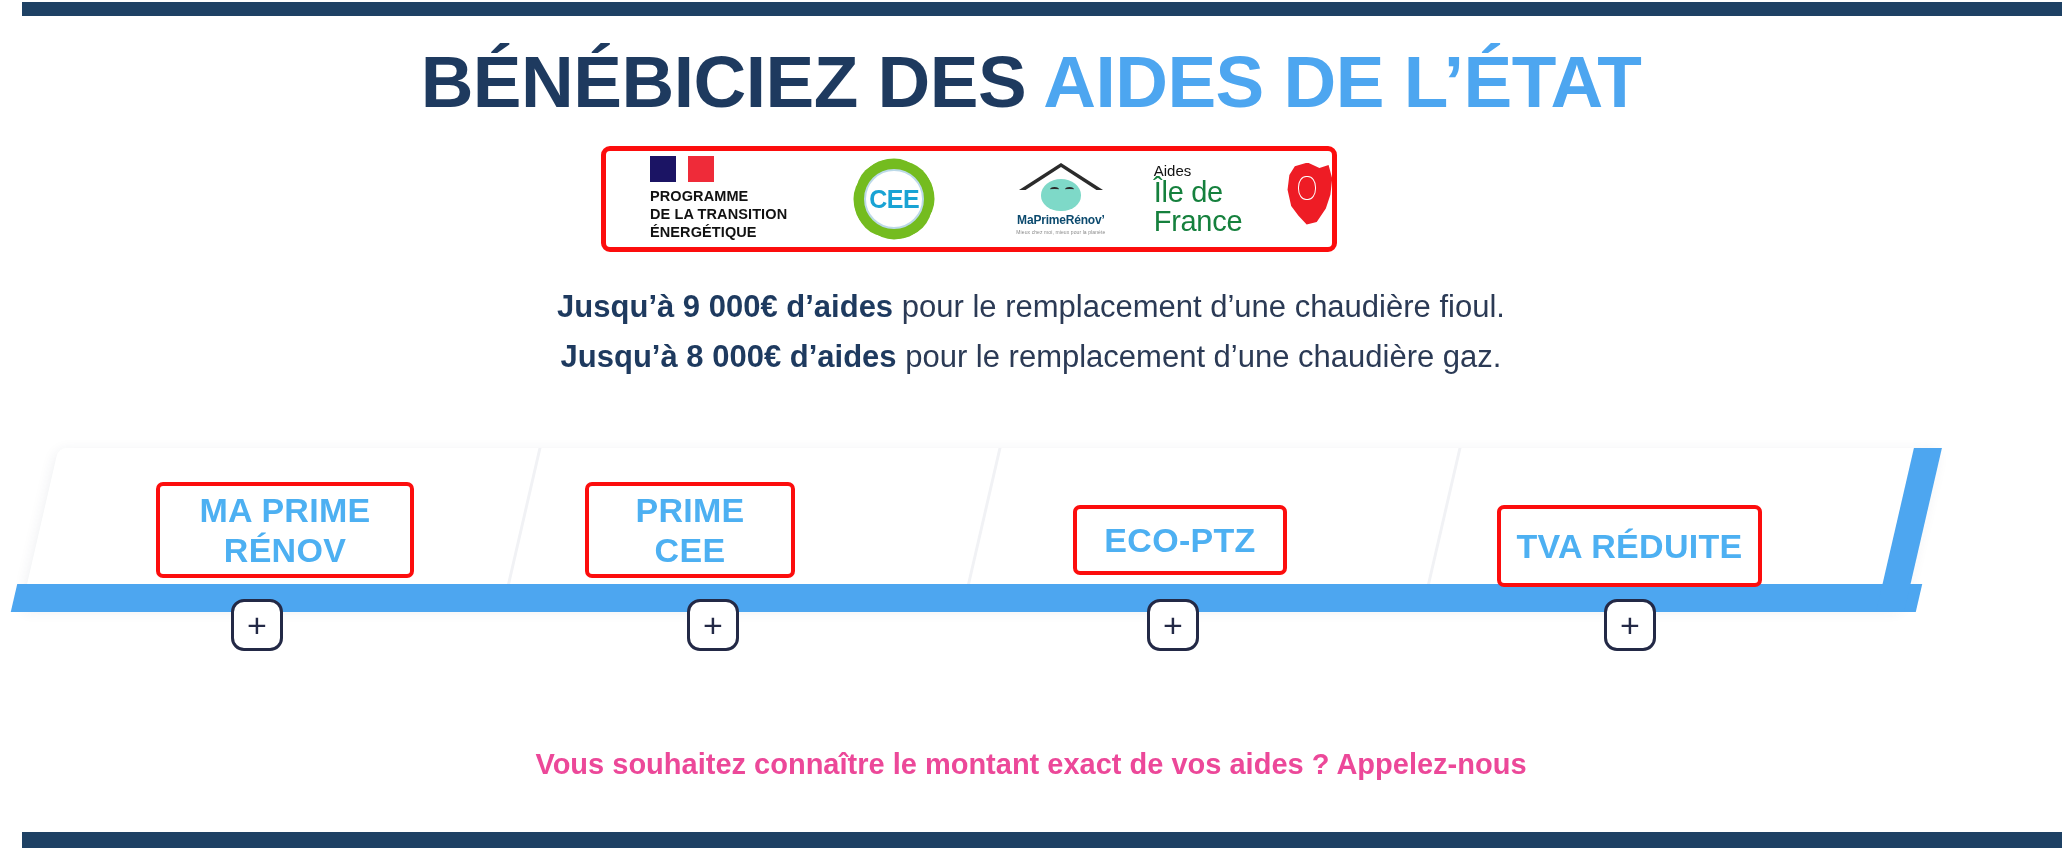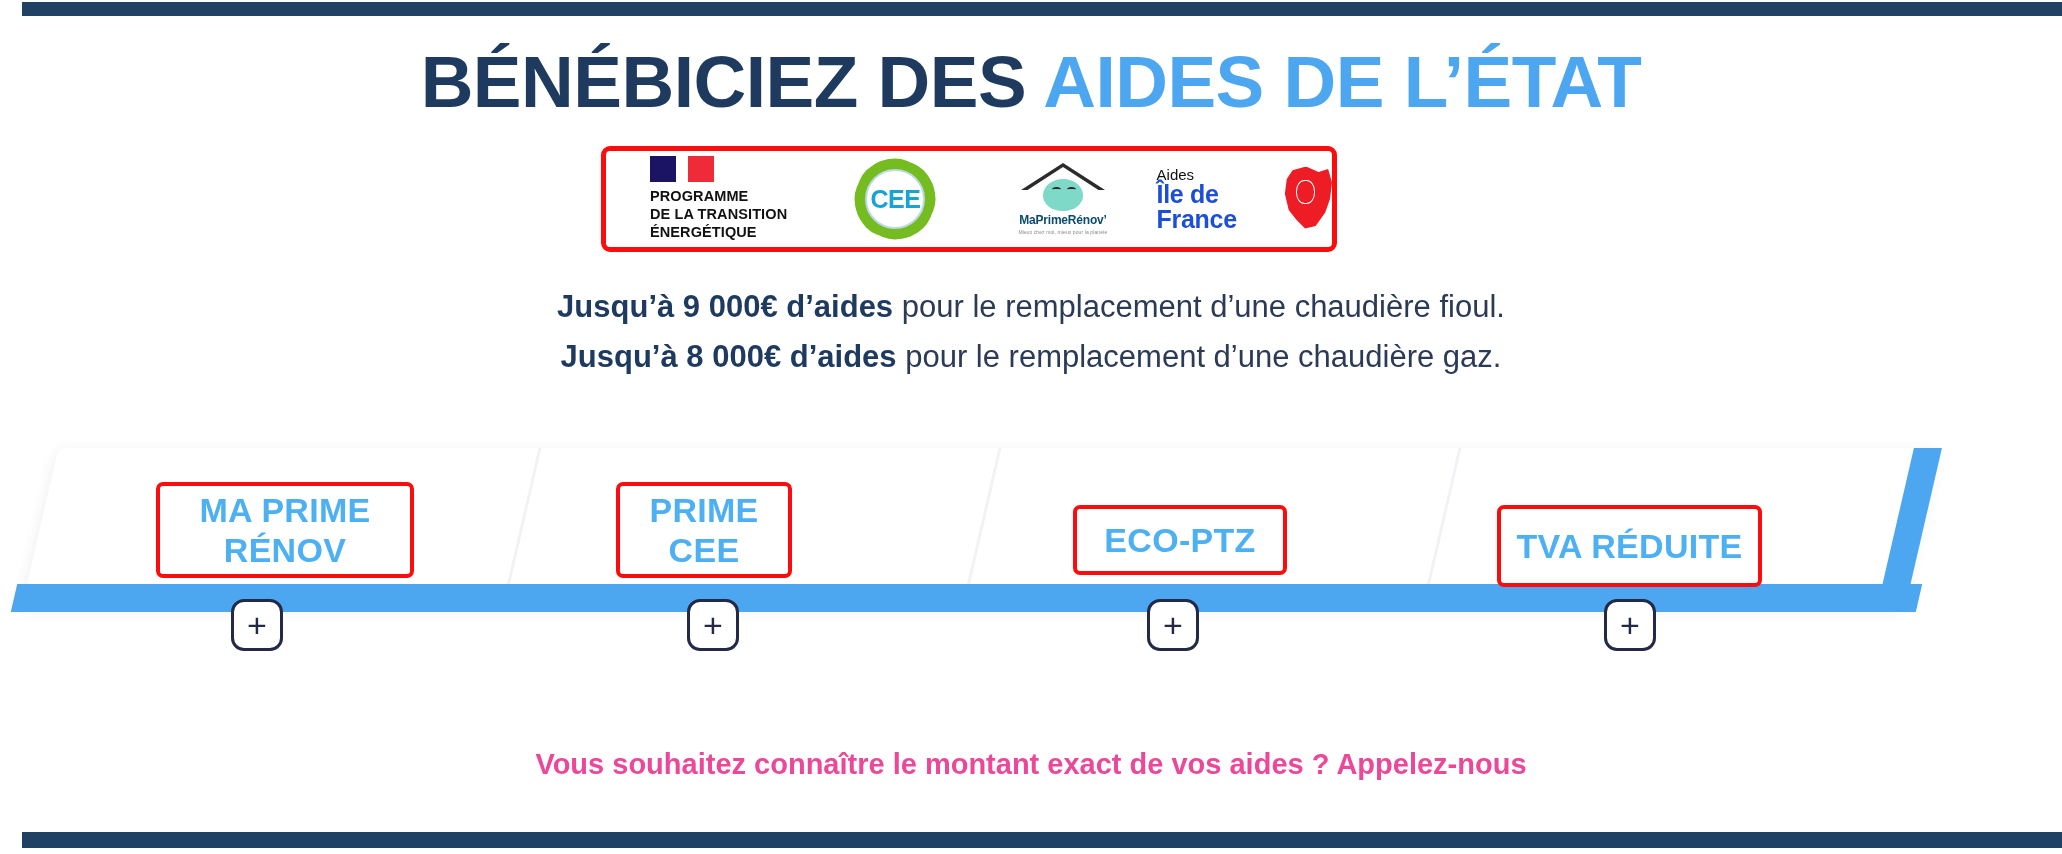--- a/index.html
+++ b/index.html
@@ -157,21 +157,21 @@
     font-size: 5px;
     color: #8a8a8a;
     margin-top: 2px;
     letter-spacing: 0.1px;
   }
 
   
   .idf-wrap { display: flex; align-items: flex-start; gap: 22px; }
   .idf-text { text-align: left; line-height: 1.0; }
   .idf-small { font-size: 15px; color: #111111; }
-  .idf-big { font-size: 25px; font-weight: bold; color: #1d4ed8; letter-spacing: -0.3px; }
+  .idf-big { font-size: 29px; font-weight: normal; color: #15803d; letter-spacing: -0.3px; }
   .idf-map {
     width: 68px; height: 62px;
     background: #ee1c25;
     clip-path: polygon(18% 6%, 46% 0%, 72% 9%, 92% 4%, 100% 26%, 96% 52%, 86% 74%, 66% 96%, 44% 100%, 26% 86%, 10% 70%, 2% 44%, 6% 20%);
     position: relative;
   }
   .idf-map::after {
     content: "";
     position: absolute;
     left: 26%; top: 22%;
@@ -369,21 +369,21 @@
     <div class="aid" style="left:156px; top:42px; width:258px; height:96px;">
       <span>
         <span>MA PRIME</span><br>
         <span>RÉNOV</span>
       </span>
     </div>
     <div class="plus-btn" style="left:231px; top:159px;">
       <span>+</span>
     </div>
 
-    <div class="aid" style="left:616px; top:42px; width:176px; height:96px;">
+    <div class="aid" style="left:585px; top:42px; width:210px; height:96px;">
       <span>
         <span>PRIME</span><br>
         <span>CEE</span>
       </span>
     </div>
     <div class="plus-btn" style="left:687px; top:159px;">
       <span>+</span>
     </div>
 
     <div class="aid" style="left:1073px; top:65px; width:214px; height:70px;">

